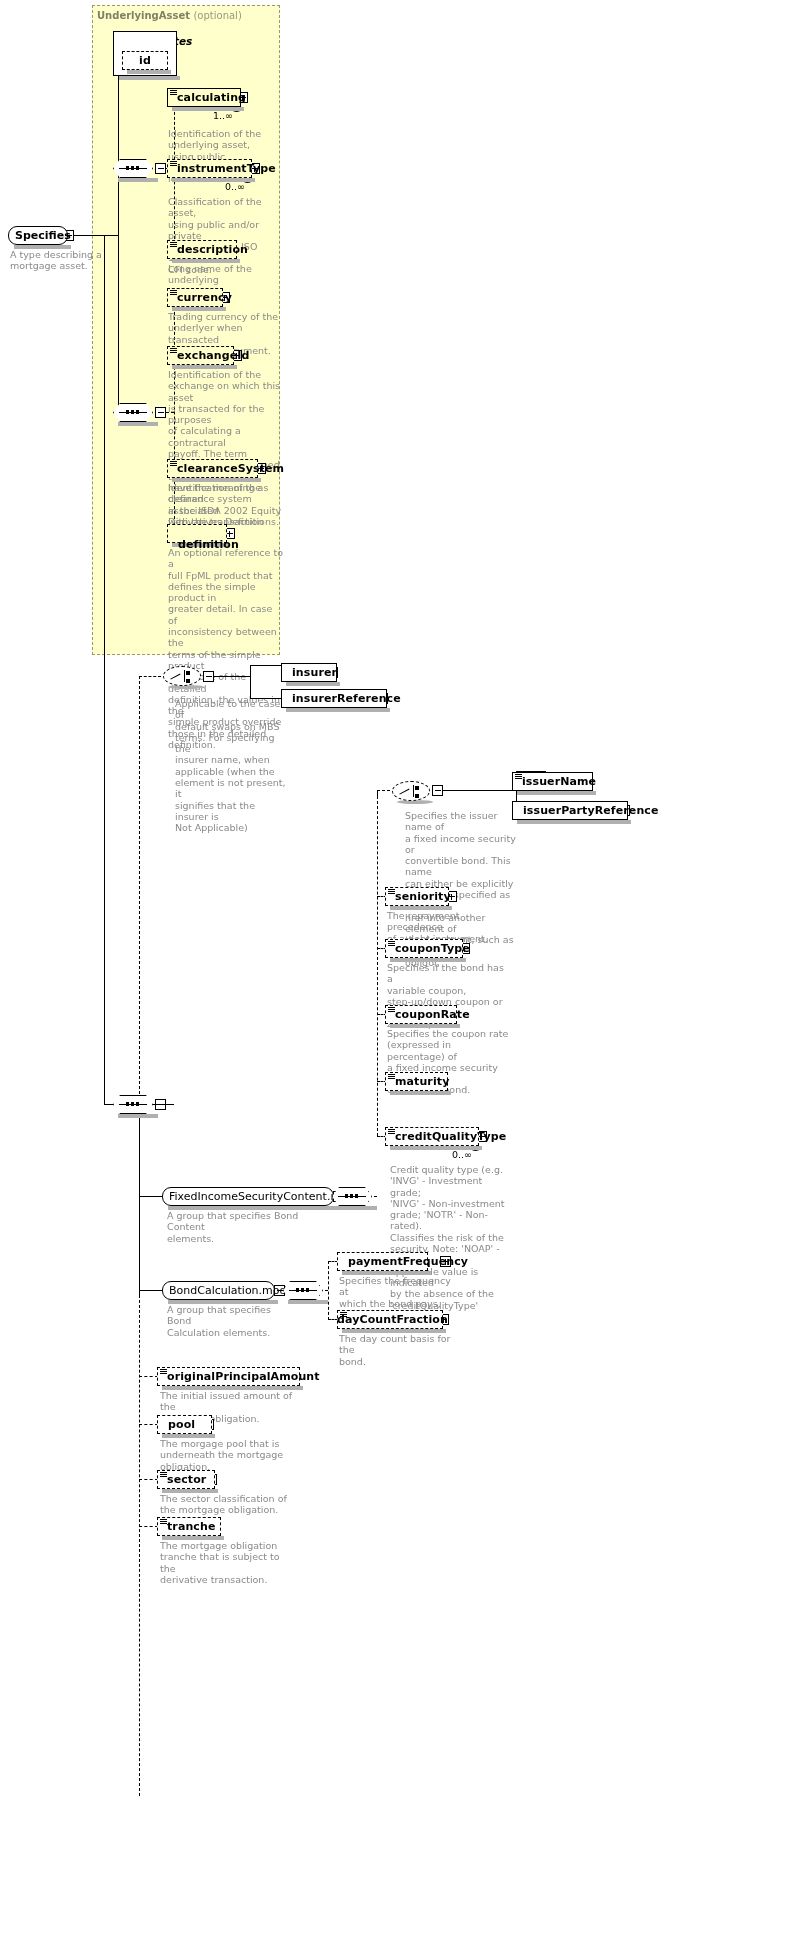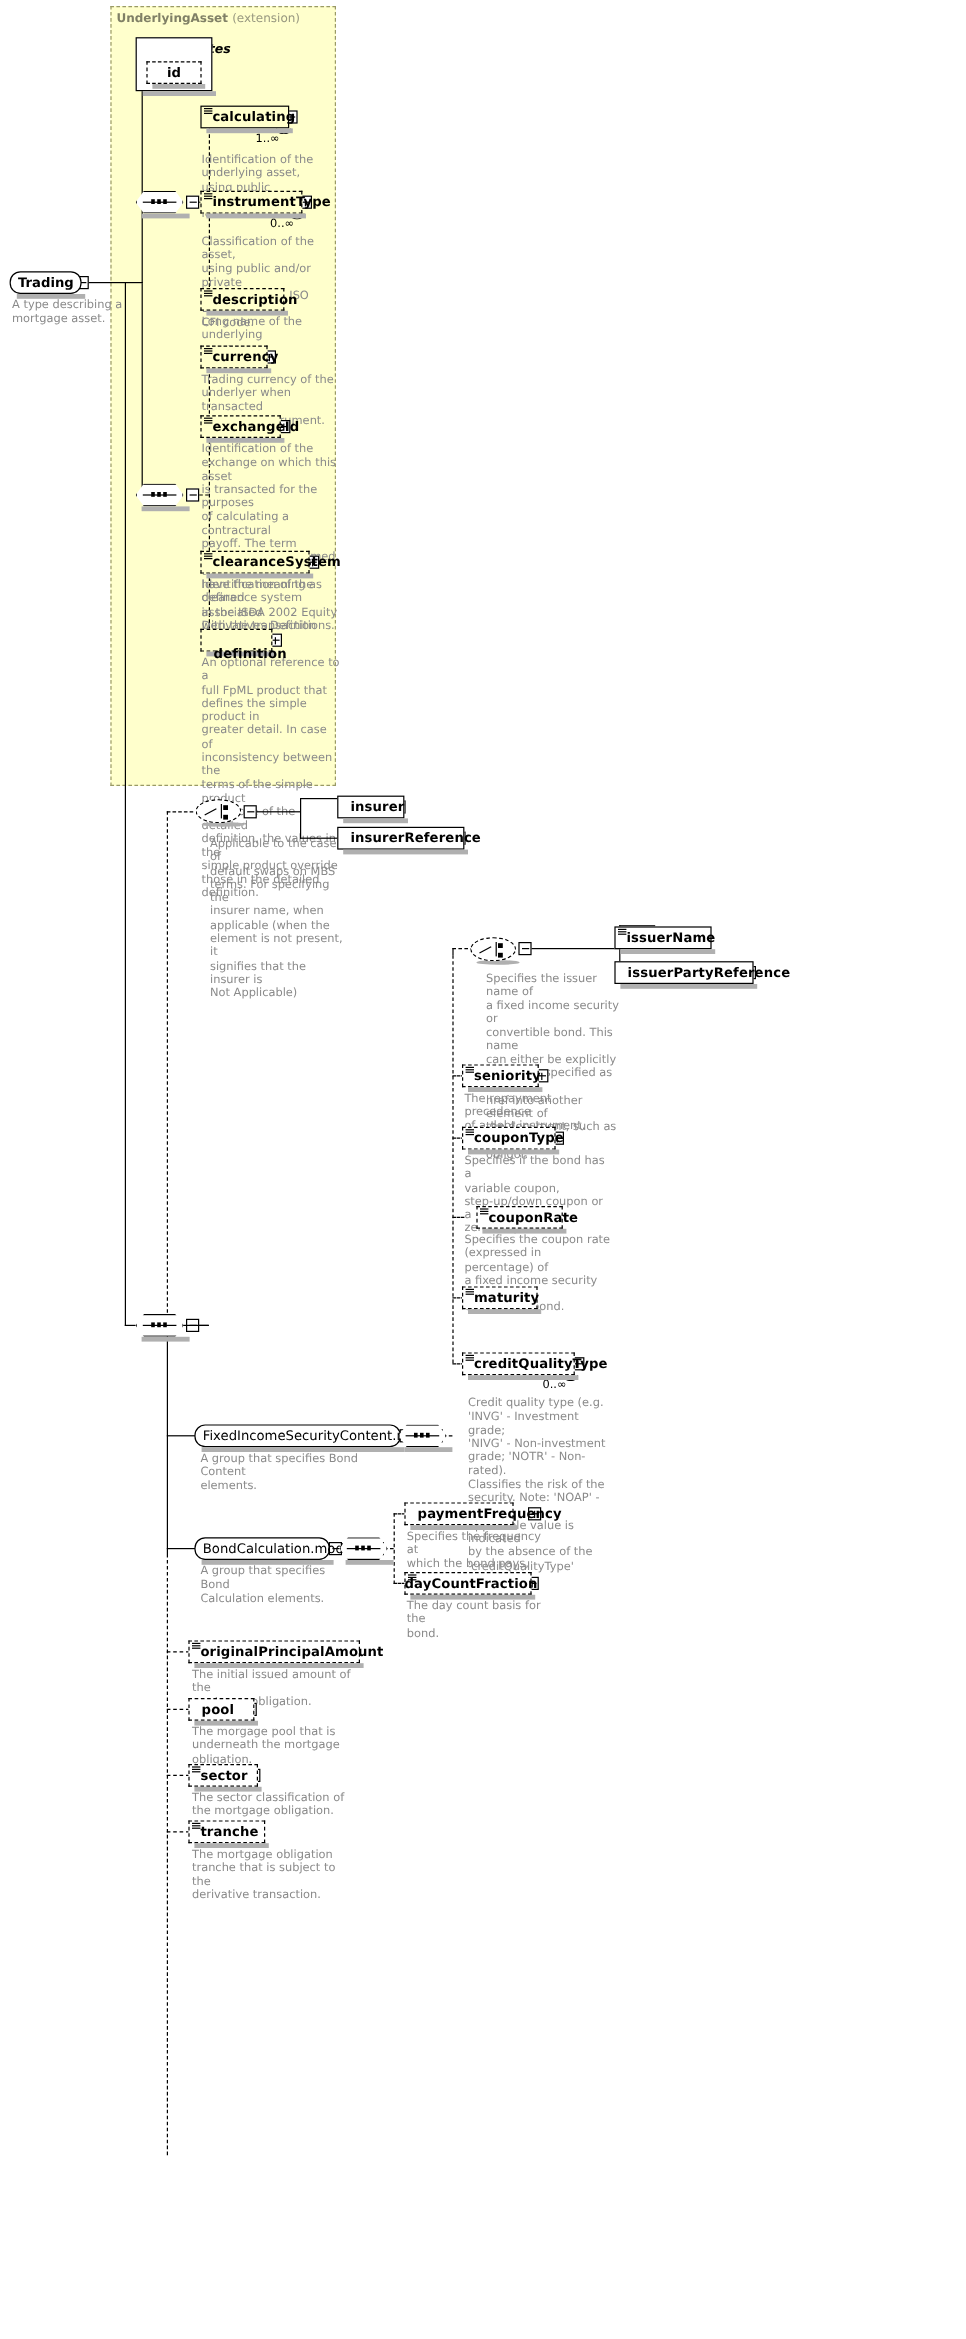--- a/index.html
+++ b/index.html
@@ -157,25 +157,25 @@
   }
 </style>
 </head>
 <body>
 
 <div class="canvas">
 
   <div class="ext-panel" style="left:92px;top:5px;width:188px;height:650px;"></div>
   <div class="ext-title" style="left:97px;top:10px;">
     <span>UnderlyingAsset</span>
-    <span class="ext-sub">(extension)</span>
+    <span class="ext-sub">(optional)</span>
   </div>
 
   <div class="typebox bold" style="left:8px;top:226px;width:60px;">
-    <span class="lbl">Trading</span>
+    <span class="lbl">Specifies</span>
   </div>
   <div class="expander" style="left:63px;top:230px;"></div>
   <div class="doc" style="left:10px;top:249px;width:110px;">A type describing a mortgage asset.</div>
 
   <div class="ln h" style="left:74px;top:235px;width:45px;"></div>
 
   <div class="ln v" style="left:118px;top:48px;height:188px;"></div>
   <div class="ln h" style="left:118px;top:48px;width:10px;"></div>
   <div class="ln h" style="left:118px;top:168px;width:18px;"></div>
 
@@ -474,21 +474,21 @@
       </span>
     <span class="lbl">couponType</span>
   </div>
   <div class="expander plus" style="left:459px;top:943px;"></div>
   <div class="doc" style="left:387px;top:962px;width:120px;">Specifies if the bond has a
 variable coupon,
 step-up/down coupon or a
 zero-coupon.</div>
 
   <div class="ln dash-h" style="left:377px;top:1014px;width:10px;"></div>
-  <div class="node dashed" style="left:397px;top:1005px;width:72px;">
+  <div class="node dashed" style="left:385px;top:1005px;width:72px;">
     <span class="seqmark">
         <i></i>
         <i></i>
         <i></i>
       </span>
     <span class="lbl">couponRate</span>
   </div>
   <div class="doc" style="left:387px;top:1028px;width:122px;">Specifies the coupon rate
 (expressed in percentage) of
 a fixed income security or

